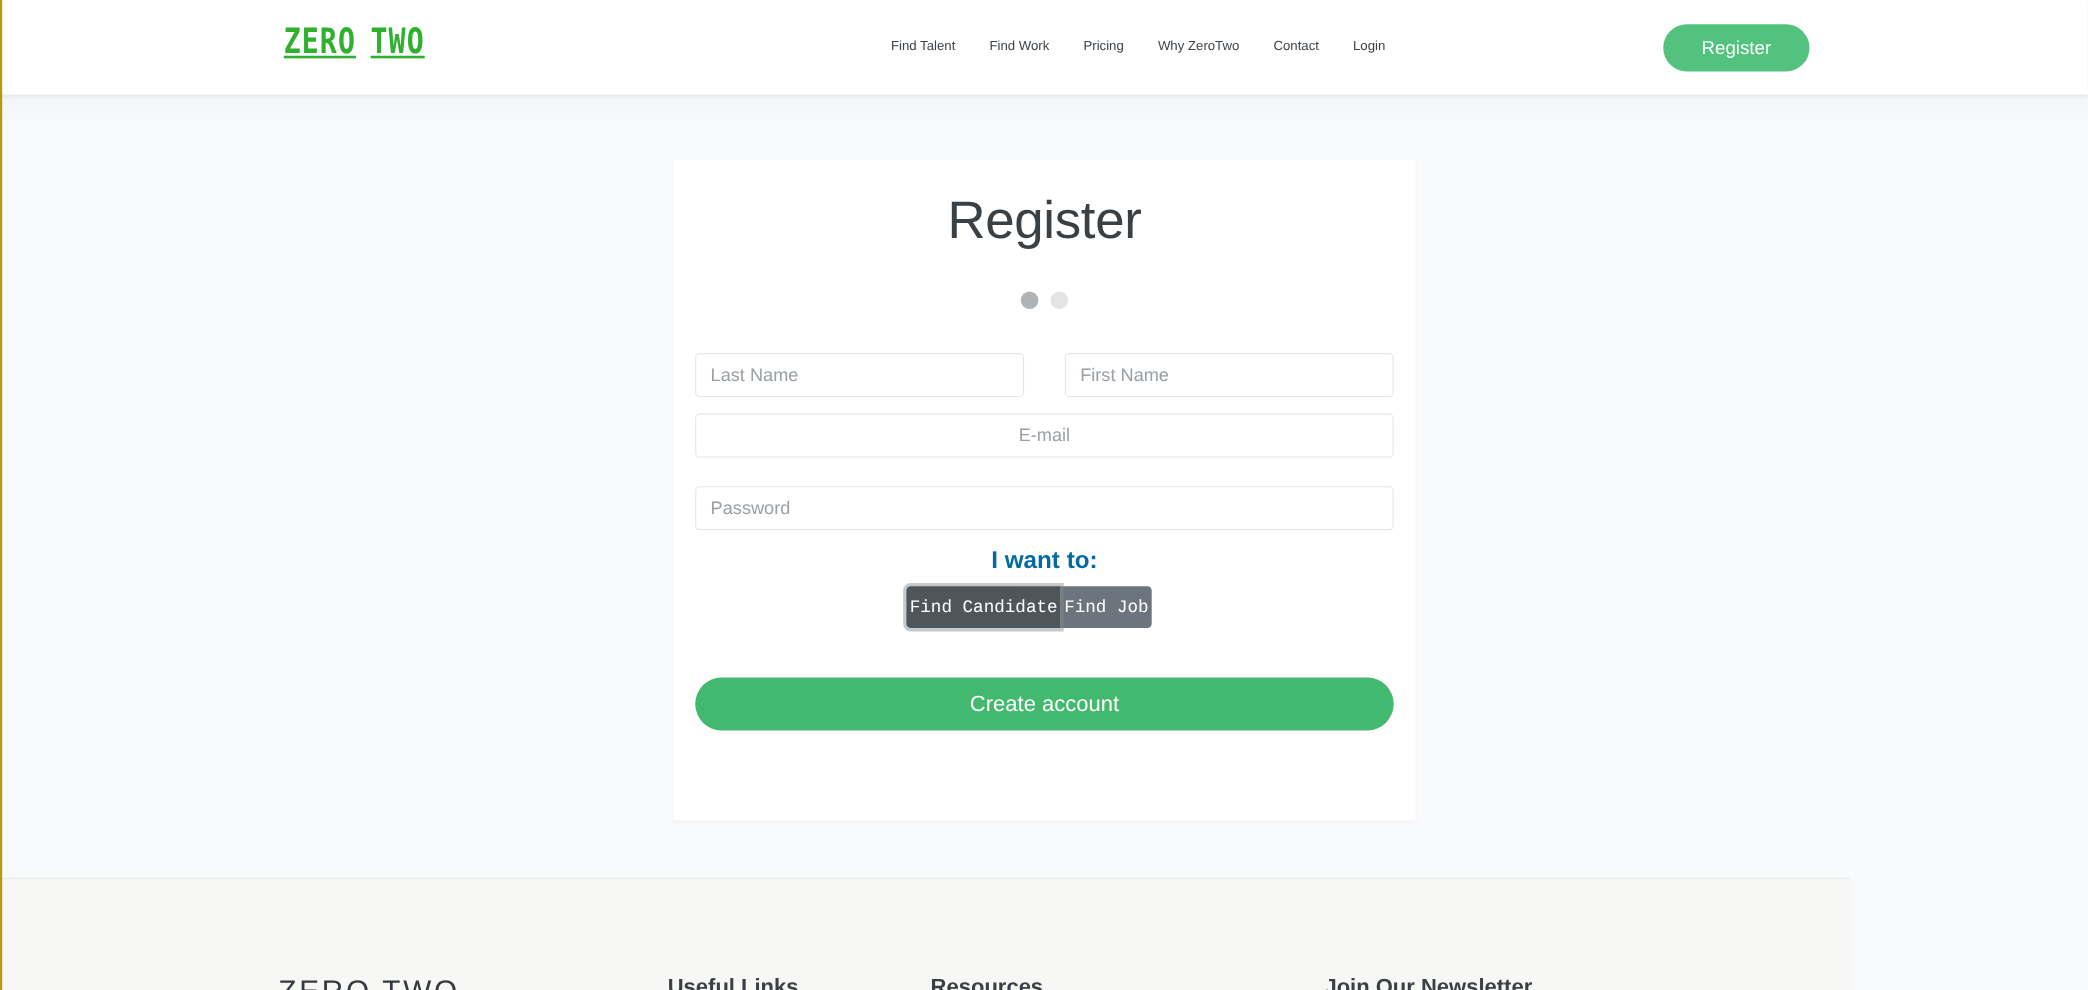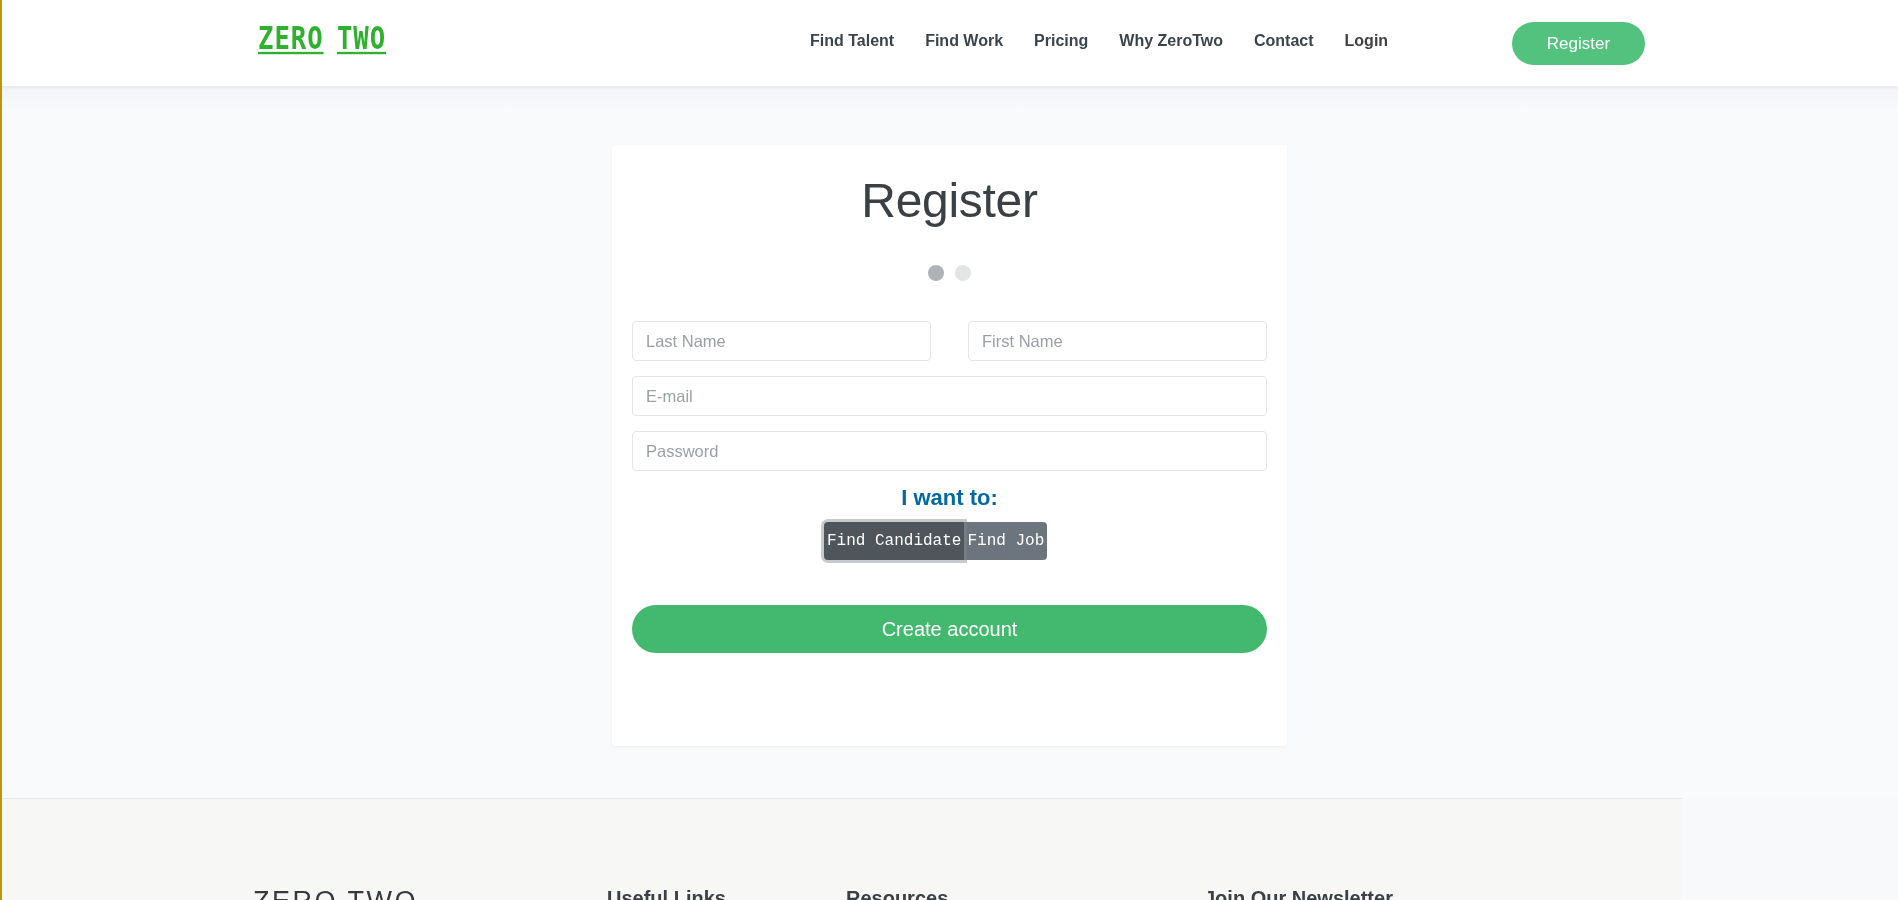--- a/index.html
+++ b/index.html
@@ -55,26 +55,25 @@
   .main-nav {
     position: absolute;
     left: 810px;
     top: 24px;
     display: flex;
     align-items: center;
     gap: 31px;
     height: 34px;
   }
   .nav-link {
-    font-size: 16px;
+    font-size: 12px;
     color: #3d4449;
     text-decoration: none;
     white-space: nowrap;
     line-height: 34px;
-    font-weight: bold;
   }
   .nav-link.is-login { color: #404040; }
 
   .btn-register {
     position: absolute;
     left: 1512px;
     top: 22px;
     width: 133px;
     height: 43px;
     border: none;
@@ -153,21 +152,21 @@
     padding: 0 13px;
     border: 1px solid #e3e6e8;
     border-radius: 4px;
     background: #ffffff;
     font-family: "Liberation Sans", sans-serif;
     font-size: 16.5px;
     color: #3b4044;
     outline: none;
   }
   .text-field::placeholder { color: #9aa0a6; }
-  .text-field.is-stacked { margin-bottom: 15px; }
+  .text-field.is-stacked { margin-bottom: 26px; text-align: center; }
 
   .want-to-label {
     margin-top: 14px;
     text-align: center;
     font-size: 22px;
     font-weight: 700;
     color: #0369a1;
   }
 
   .toggle-group {

